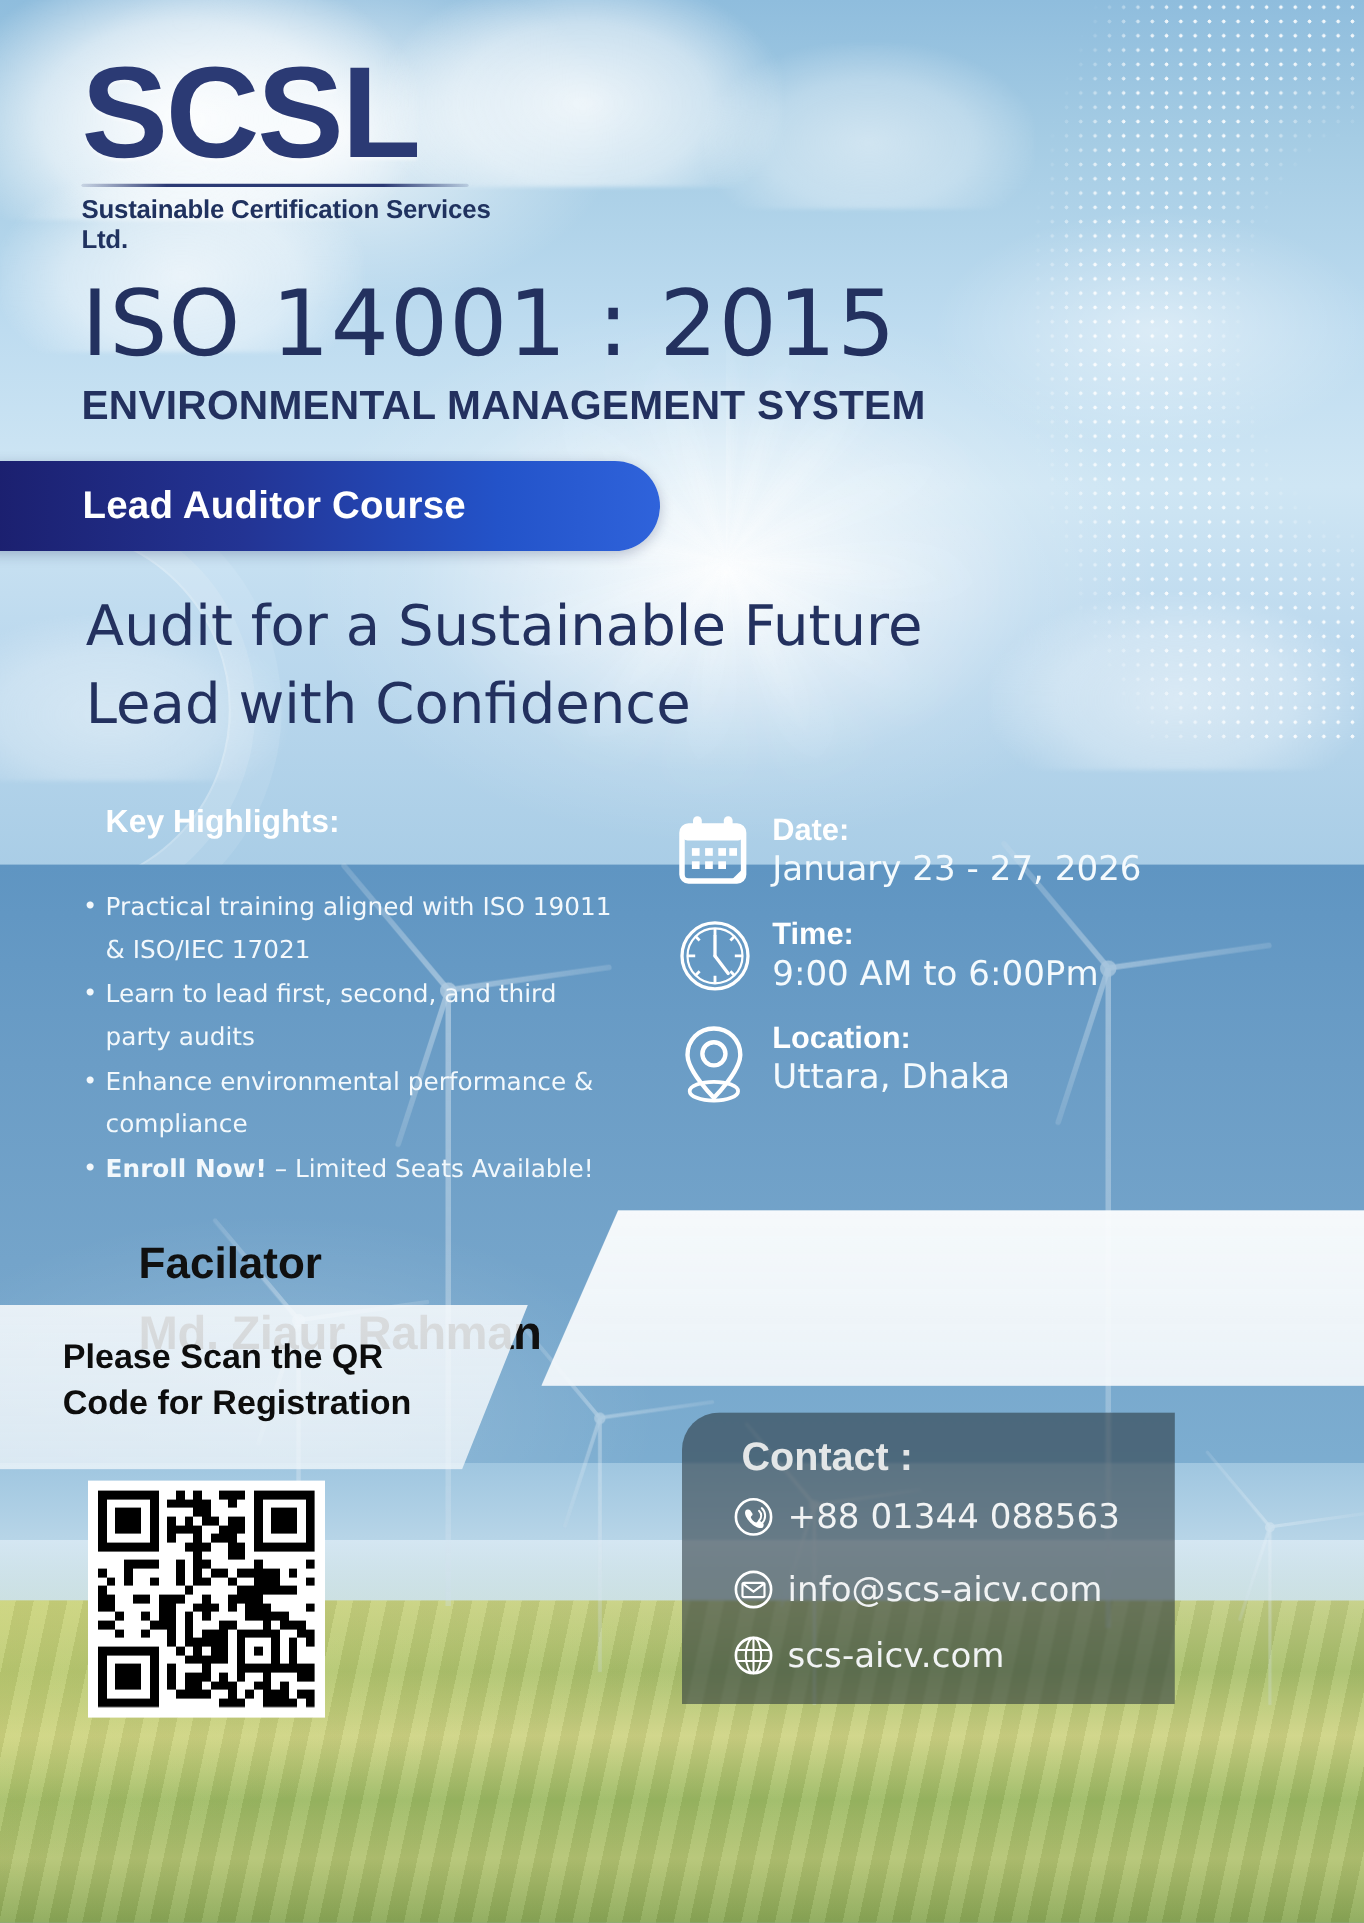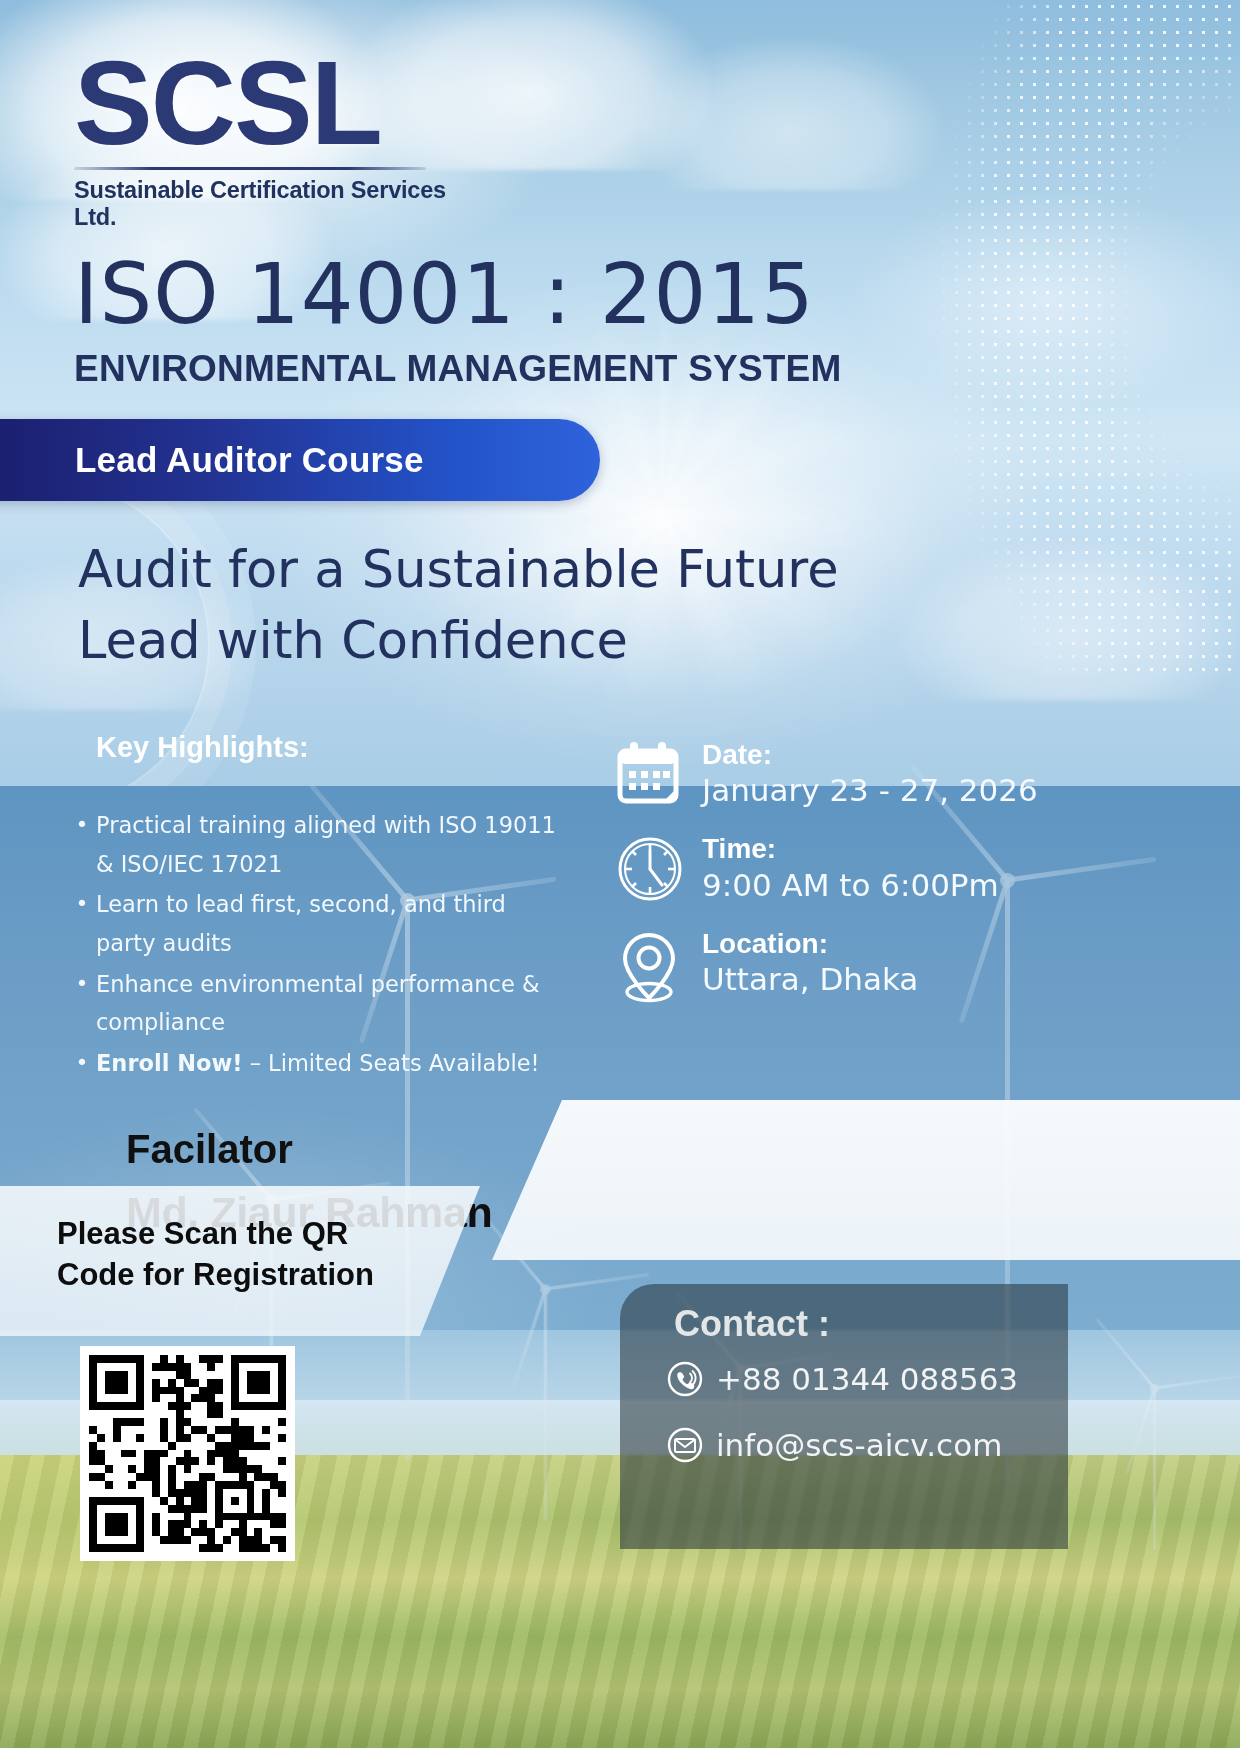--- a/index.html
+++ b/index.html
@@ -680,15 +680,27 @@
       <span class="ci">
         <svg width="38" height="38" viewBox="0 0 38 38">
           <circle cx="19" cy="19" r="16" fill="none" stroke="#ffffff" stroke-width="2.4"></circle>
           <rect x="9" y="13" width="20" height="13" rx="1.5" fill="none" stroke="#ffffff" stroke-width="2"></rect>
           <path d="M9.6 13.8 L19 21 L28.4 13.8" fill="none" stroke="#ffffff" stroke-width="2"></path>
         </svg>
       </span>
       <span class="ct">info@scs-aicv.com</span>
     </div>
 
+    <div class="contact-row cr3">
+      <span class="ci">
+        <svg width="38" height="38" viewBox="0 0 38 38">
+          <circle cx="19" cy="19" r="16" fill="none" stroke="#ffffff" stroke-width="2.4"></circle>
+          <ellipse cx="19" cy="19" rx="7" ry="16" fill="none" stroke="#ffffff" stroke-width="1.9" transform="translate(0,0)"></ellipse>
+          <line x1="3.4" y1="14" x2="34.6" y2="14" stroke="#ffffff" stroke-width="1.9"></line>
+          <line x1="3.4" y1="24" x2="34.6" y2="24" stroke="#ffffff" stroke-width="1.9"></line>
+          <line x1="19" y1="3" x2="19" y2="35" stroke="#ffffff" stroke-width="1.9"></line>
+        </svg>
+      </span>
+      <span class="ct">scs-aicv.com</span>
+    </div>
   </div>
 
 </div>
 
 </body></html>

